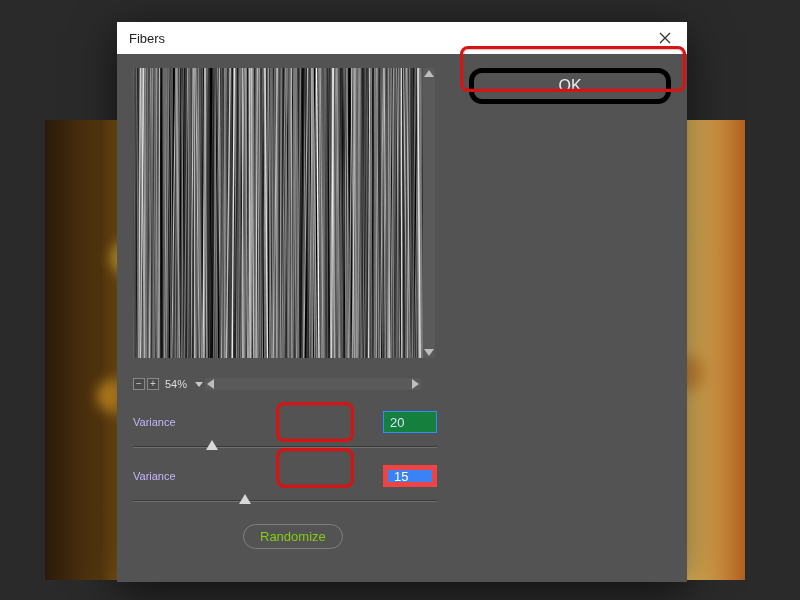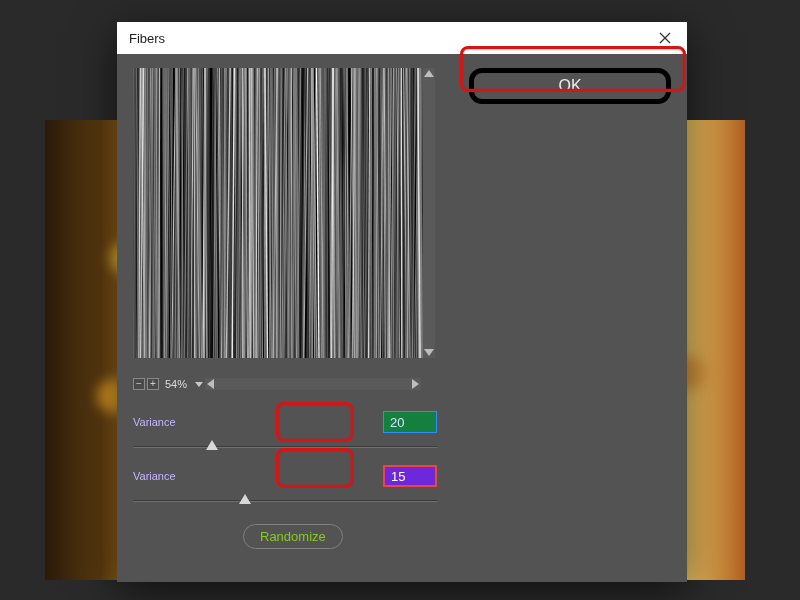--- a/index.html
+++ b/index.html
@@ -23,21 +23,21 @@
   .hscroll .arr{width:0;height:0;border-top:5px solid transparent;border-bottom:5px solid transparent}
   .hscroll .lft{border-right:7px solid #bdbdbd;margin-left:2px}
   .hscroll .rgt{border-left:7px solid #bdbdbd;margin-right:2px}
   .zoombar{position:absolute;left:0;bottom:0;height:12px;display:flex;align-items:center;gap:2px}
   .zm-btn{width:12px;height:12px;border:1px solid #888;display:flex;align-items:center;justify-content:center;font-size:10px;line-height:1;color:#ccc;box-sizing:border-box;background:#4a4a4a}
   .zoom-level{font-size:11px;color:#ddd;padding:0 4px}
   .zoom-dd{width:0;height:0;border-left:4px solid transparent;border-right:4px solid transparent;border-top:5px solid #c8c8c8;margin-left:2px}
   .controls{position:absolute;left:16px;top:356px;right:250px}
   .row{display:flex;align-items:center;height:24px}
   .row .lbl{width:120px;color:#c4b5fd;font-size:11px}
-  .row .field{width:54px;height:22px;background:#6d28d9;border:2px solid #ef4444;box-sizing:border-box;color:#fff;font-size:13px;padding:0 6px;display:flex;align-items:center}
+  .row .field{width:54px;height:22px;background:#3b82f6;border:5px solid #ef4444;box-sizing:border-box;color:#fff;font-size:13px;padding:0 6px;display:flex;align-items:center}
   .row .field.sel{border:1px solid #2a90ff;color:#cfe6ff;background:#15803d}
   .slider{position:relative;margin:4px 0 10px 0;height:16px}
   .track{position:absolute;left:0;right:0;top:8px;height:0;border-top:1px solid #3a3a3a;border-bottom:1px solid #707070}
   .thumb{position:absolute;top:2px;width:0;height:0;border-left:6px solid transparent;border-right:6px solid transparent;border-bottom:10px solid #d8d8d8}
   .randomize{display:inline-block;border:1px solid #808080;border-radius:14px;padding:4px 16px;font-size:13px;color:#84cc16;margin-left:110px;margin-top:6px}
   .right-buttons{position:absolute;right:16px;top:14px;width:202px}
   .pill{height:26px;border:5px solid #000000;border-radius:13px;display:flex;align-items:center;justify-content:center;font-size:16px;color:#eee;margin-bottom:4px;background:transparent}
   .hl{position:absolute;border:3px solid #d41515;border-radius:8px;pointer-events:none;box-shadow:0 0 2px #d41515 inset}
   .hl-ok{left:460px;top:46px;width:220px;height:40px}
   .hl-var{left:276px;top:402px;width:72px;height:34px}

